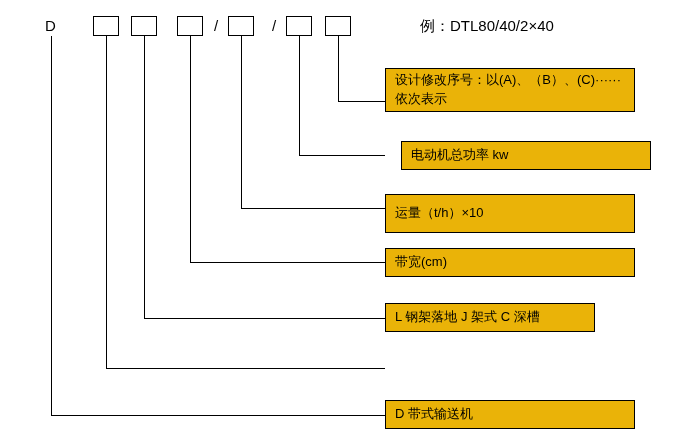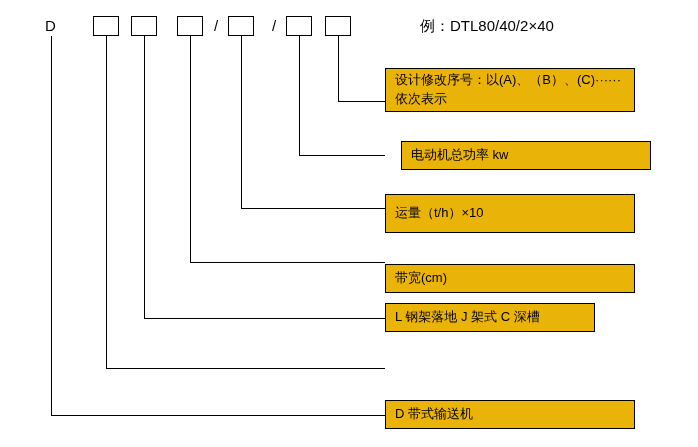--- a/index.html
+++ b/index.html
@@ -96,17 +96,17 @@
   <div class="vline" style="left:106px; top:36px; height:332px;"></div>
   <div class="hline" style="left:106px; top:368px; width:279px;"></div>
 
   <div class="vline" style="left:51px; top:36px; height:379px;"></div>
   <div class="hline" style="left:51px; top:415px; width:334px;"></div>
 
   <div class="label-box" style="left:385px; top:68px; width:250px; height:44px;">设计修改序号：以(A)、（B）、(C)······
 依次表示</div>
   <div class="label-box" style="left:385px; top:141px; width:250px; height:29px;margin-left:16px;">电动机总功率 kw</div>
   <div class="label-box" style="left:385px; top:194px; width:250px; height:39px;">运量（t/h）×10</div>
-  <div class="label-box" style="left:385px; top:248px; width:250px; height:29px;margin-top:16px;">带宽(cm)</div>
+  <div class="label-box" style="left:385px; top:248px; width:250px; height:29px;">带宽(cm)</div>
   <div class="label-box" style="left:385px; top:303px; width:210px; height:29px;">L 钢架落地 J 架式 C 深槽</div>
   <div class="label-box" style="left:385px; top:400px; width:250px; height:29px;">D 带式输送机</div>
 
 </div>
 
 </body></html>

